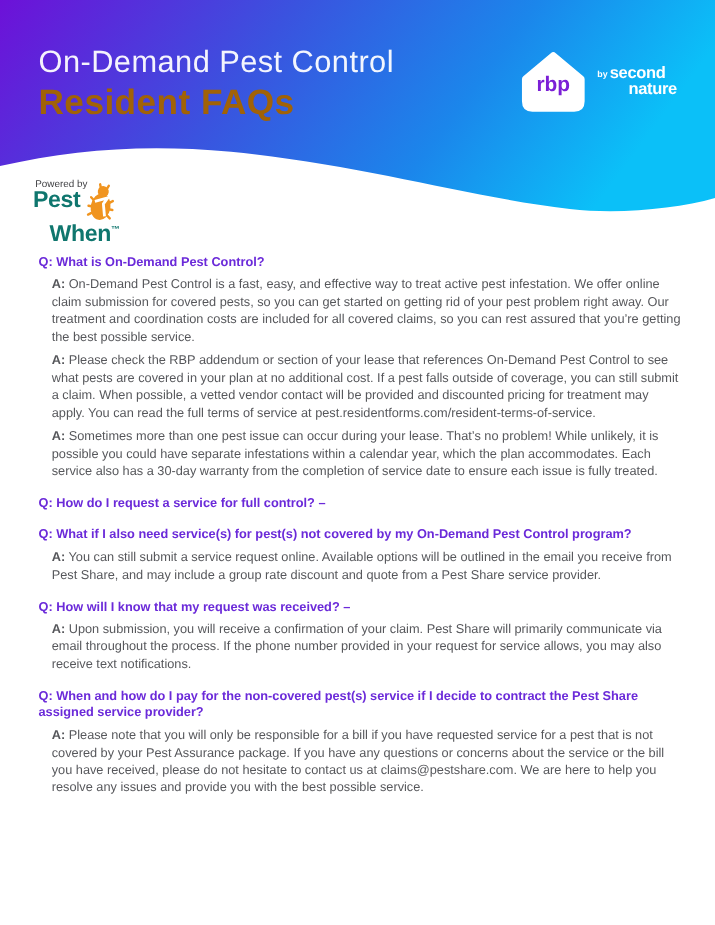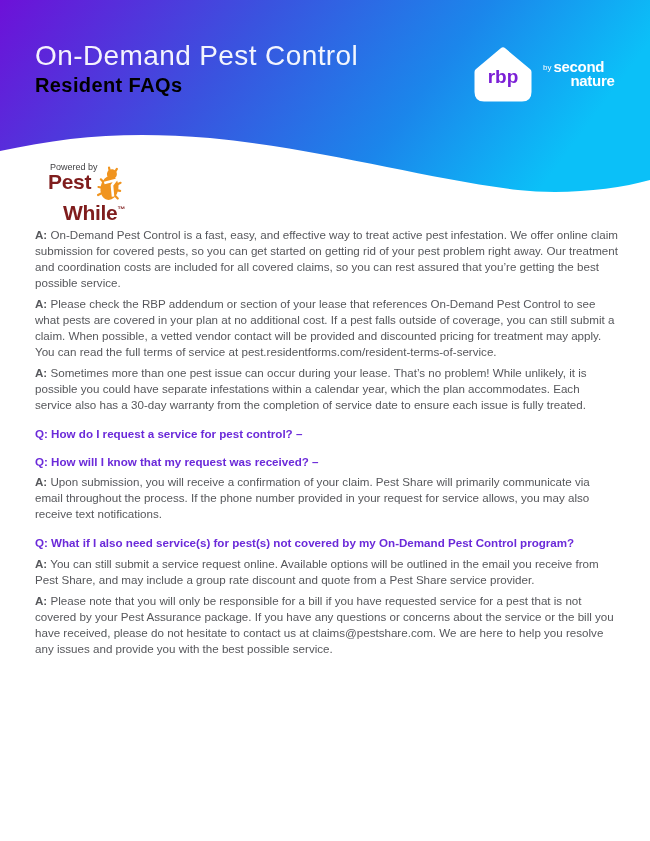--- a/index.html
+++ b/index.html
@@ -17,62 +17,63 @@
 
   .header-titles { position: absolute; left: 35px; top: 38px; }
   .title-line1 {
     color: rgba(255,255,255,0.94);
     font-size: 28px;
     font-weight: 400;
     letter-spacing: 0.4px;
     line-height: 1.25;
   }
   .title-line2 {
-    color: #000000;
-    font-size: 20px;
+    color: #a16207;
+    font-size: 32px;
     font-weight: 700;
     letter-spacing: 0.4px;
     line-height: 1.25;
   }
 
   .rbp-badge { position: absolute; left: 466px; top: 42px; width: 74px; height: 68px; }
   .sn-brand {
     position: absolute; left: 543px; top: 60px;
     display: flex; align-items: flex-start; color: #ffffff;
   }
-  .sn-by { font-size: 8px; font-weight: 400; margin-top: 3px; margin-right: 2px; }
+  .sn-by { font-size: 8px; font-weight: 700; margin-top: 3px; margin-right: 2px; }
   .sn-words { font-size: 15px; font-weight: 700; line-height: 0.92; letter-spacing: -0.3px; }
   .sn-line2 { margin-left: 17px; }
 
   
-  .powered { position: absolute; left: 48px; top: 162px; }
+  .powered { position: absolute; left: 30px; top: 162px; }
   .powered-label { font-size: 9px; color: #3f3f42; font-weight: 400; margin-left: 2px; }
   .ps-row { display: flex; align-items: flex-start; margin-top: 1px; }
   .ps-word1, .ps-word2 {
-    color: #7f1d1d; font-weight: 700; font-size: 21px; line-height: 0.9; letter-spacing: -0.3px;
+    color: #0f766e; font-weight: 700; font-size: 21px; line-height: 0.9; letter-spacing: -0.3px;
   }
   .ps-word2 { margin-left: 15px; margin-top: 1px; }
   .ps-beetle { margin-left: 4px; margin-top: -8px; }
   .ps-tm { font-size: 8px; vertical-align: super; font-weight: 700; }
 
   
   .content { position: absolute; left: 0; top: 222px; width: 650px; padding: 0 31px 0 35px; }
   .faq-q {
     color: #6b2ad9;
     font-size: 11.6px;
     font-weight: 700;
     line-height: 1.32;
     margin-top: 13px;
   }
   .faq-a {
     color: #56575b;
     font-size: 11.6px;
     font-weight: 400;
     line-height: 1.38;
     margin-top: 5px;
+    margin-left: 12px;
   }
   .faq-a b { font-weight: 700; }
   .faq:first-child .faq-q { margin-top: 9px; }
 </style>
 </head>
 <body>
 
 <header class="header">
   <svg class="header-bg" width="650" height="218" viewBox="0 0 650 218" aria-hidden="true">
     <defs>
@@ -120,43 +121,45 @@
           <line x1="26" y1="24" x2="22" y2="24"></line>
           <line x1="25" y1="32" x2="21" y2="29"></line>
         </g>
         <g transform="rotate(10 15 20)">
           <circle cx="15" cy="9" r="5" fill="#f0941f"></circle>
           <ellipse cx="15" cy="23" rx="9" ry="12" fill="#f0941f"></ellipse>
           <path d="M9 19 L20 14 L17 20 L20 31" fill="none" stroke="#ffffff" stroke-width="2.6" stroke-linejoin="round"></path>
         </g>
       </svg>
     </div>
-    <div class="ps-word2"><span>While</span><span class="ps-tm">™</span></div>
+    <div class="ps-word2"><span>When</span><span class="ps-tm">™</span></div>
   </div>
 </header>
 
 <main class="content">
   <article class="faq">
+    <h3 class="faq-q">Q: What is On-Demand Pest Control?</h3>
     <p class="faq-a"><b>A:</b><span> On-Demand Pest Control is a fast, easy, and effective way to treat active pest infestation. We offer online claim submission for covered pests, so you can get started on getting rid of your pest problem right away. Our treatment and coordination costs are included for all covered claims, so you can rest assured that you’re getting the best possible service.</span></p>
   </article>
   <article class="faq">
     <p class="faq-a"><b>A:</b><span> Please check the RBP addendum or section of your lease that references On-Demand Pest Control to see what pests are covered in your plan at no additional cost. If a pest falls outside of coverage, you can still submit a claim. When possible, a vetted vendor contact will be provided and discounted pricing for treatment may apply. You can read the full terms of service at pest.residentforms.com/resident-terms-of-service.</span></p>
   </article>
   <article class="faq">
     <p class="faq-a"><b>A:</b><span> Sometimes more than one pest issue can occur during your lease. That’s no problem! While unlikely, it is possible you could have separate infestations within a calendar year, which the plan accommodates. Each service also has a 30-day warranty from the completion of service date to ensure each issue is fully treated.</span></p>
   </article>
   <article class="faq">
-    <h3 class="faq-q">Q: How do I request a service for pest control? –</h3>
+    <h3 class="faq-q">Q: How do I request a service for full control? –</h3>
+  </article>
+  <article class="faq">
+    <h3 class="faq-q">Q: What if I also need service(s) for pest(s) not covered by my On-Demand Pest Control program?</h3>
+    <p class="faq-a"><b>A:</b><span> You can still submit a service request online. Available options will be outlined in the email you receive from Pest Share, and may include a group rate discount and quote from a Pest Share service provider.</span></p>
   </article>
   <article class="faq">
     <h3 class="faq-q">Q: How will I know that my request was received? –</h3>
     <p class="faq-a"><b>A:</b><span> Upon submission, you will receive a confirmation of your claim. Pest Share will primarily communicate via email throughout the process. If the phone number provided in your request for service allows, you may also receive text notifications.</span></p>
   </article>
   <article class="faq">
-    <h3 class="faq-q">Q: What if I also need service(s) for pest(s) not covered by my On-Demand Pest Control program?</h3>
-    <p class="faq-a"><b>A:</b><span> You can still submit a service request online. Available options will be outlined in the email you receive from Pest Share, and may include a group rate discount and quote from a Pest Share service provider.</span></p>
-  </article>
-  <article class="faq">
+    <h3 class="faq-q">Q: When and how do I pay for the non-covered pest(s) service if I decide to contract the Pest Share assigned service provider?</h3>
   </article>
   <article class="faq">
     <p class="faq-a"><b>A:</b><span> Please note that you will only be responsible for a bill if you have requested service for a pest that is not covered by your Pest Assurance package. If you have any questions or concerns about the service or the bill you have received, please do not hesitate to contact us at claims@pestshare.com. We are here to help you resolve any issues and provide you with the best possible service.</span></p>
   </article>
 </main>
 
 </body></html>

